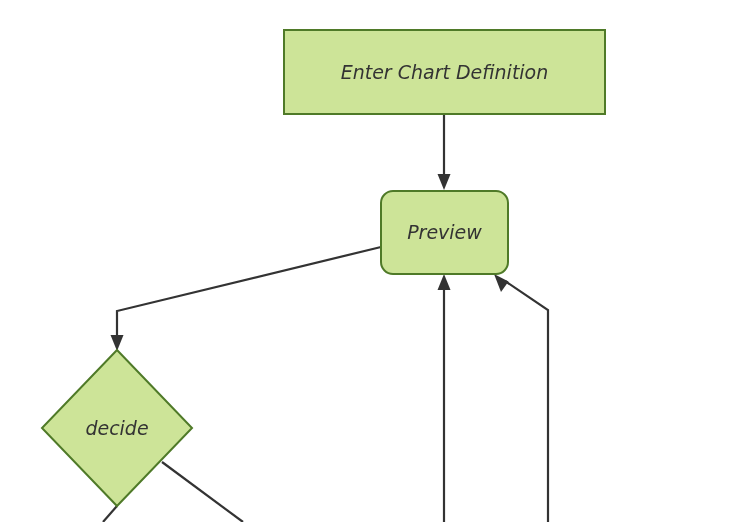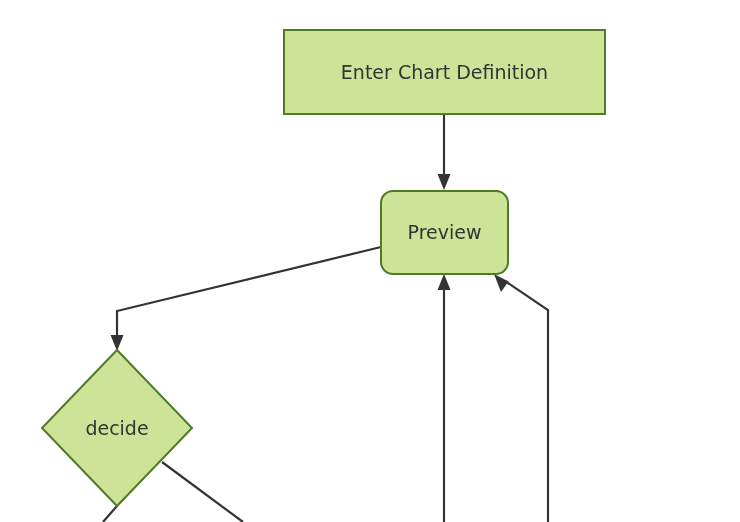--- a/index.html
+++ b/index.html
@@ -12,20 +12,21 @@
     width: 740px;
     height: 522px;
     overflow: hidden;
     font-family: "DejaVu Sans", "Liberation Sans", sans-serif;
   }
   #diagram-root {
     position: relative;
     width: 740px;
     height: 522px;
     background: #ffffff;
+    font-style: italic;
   }
   svg.flow-canvas {
     position: absolute;
     top: 0;
     left: 0;
     width: 740px;
     height: 522px;
     display: block;
   }
   .node-shape {

